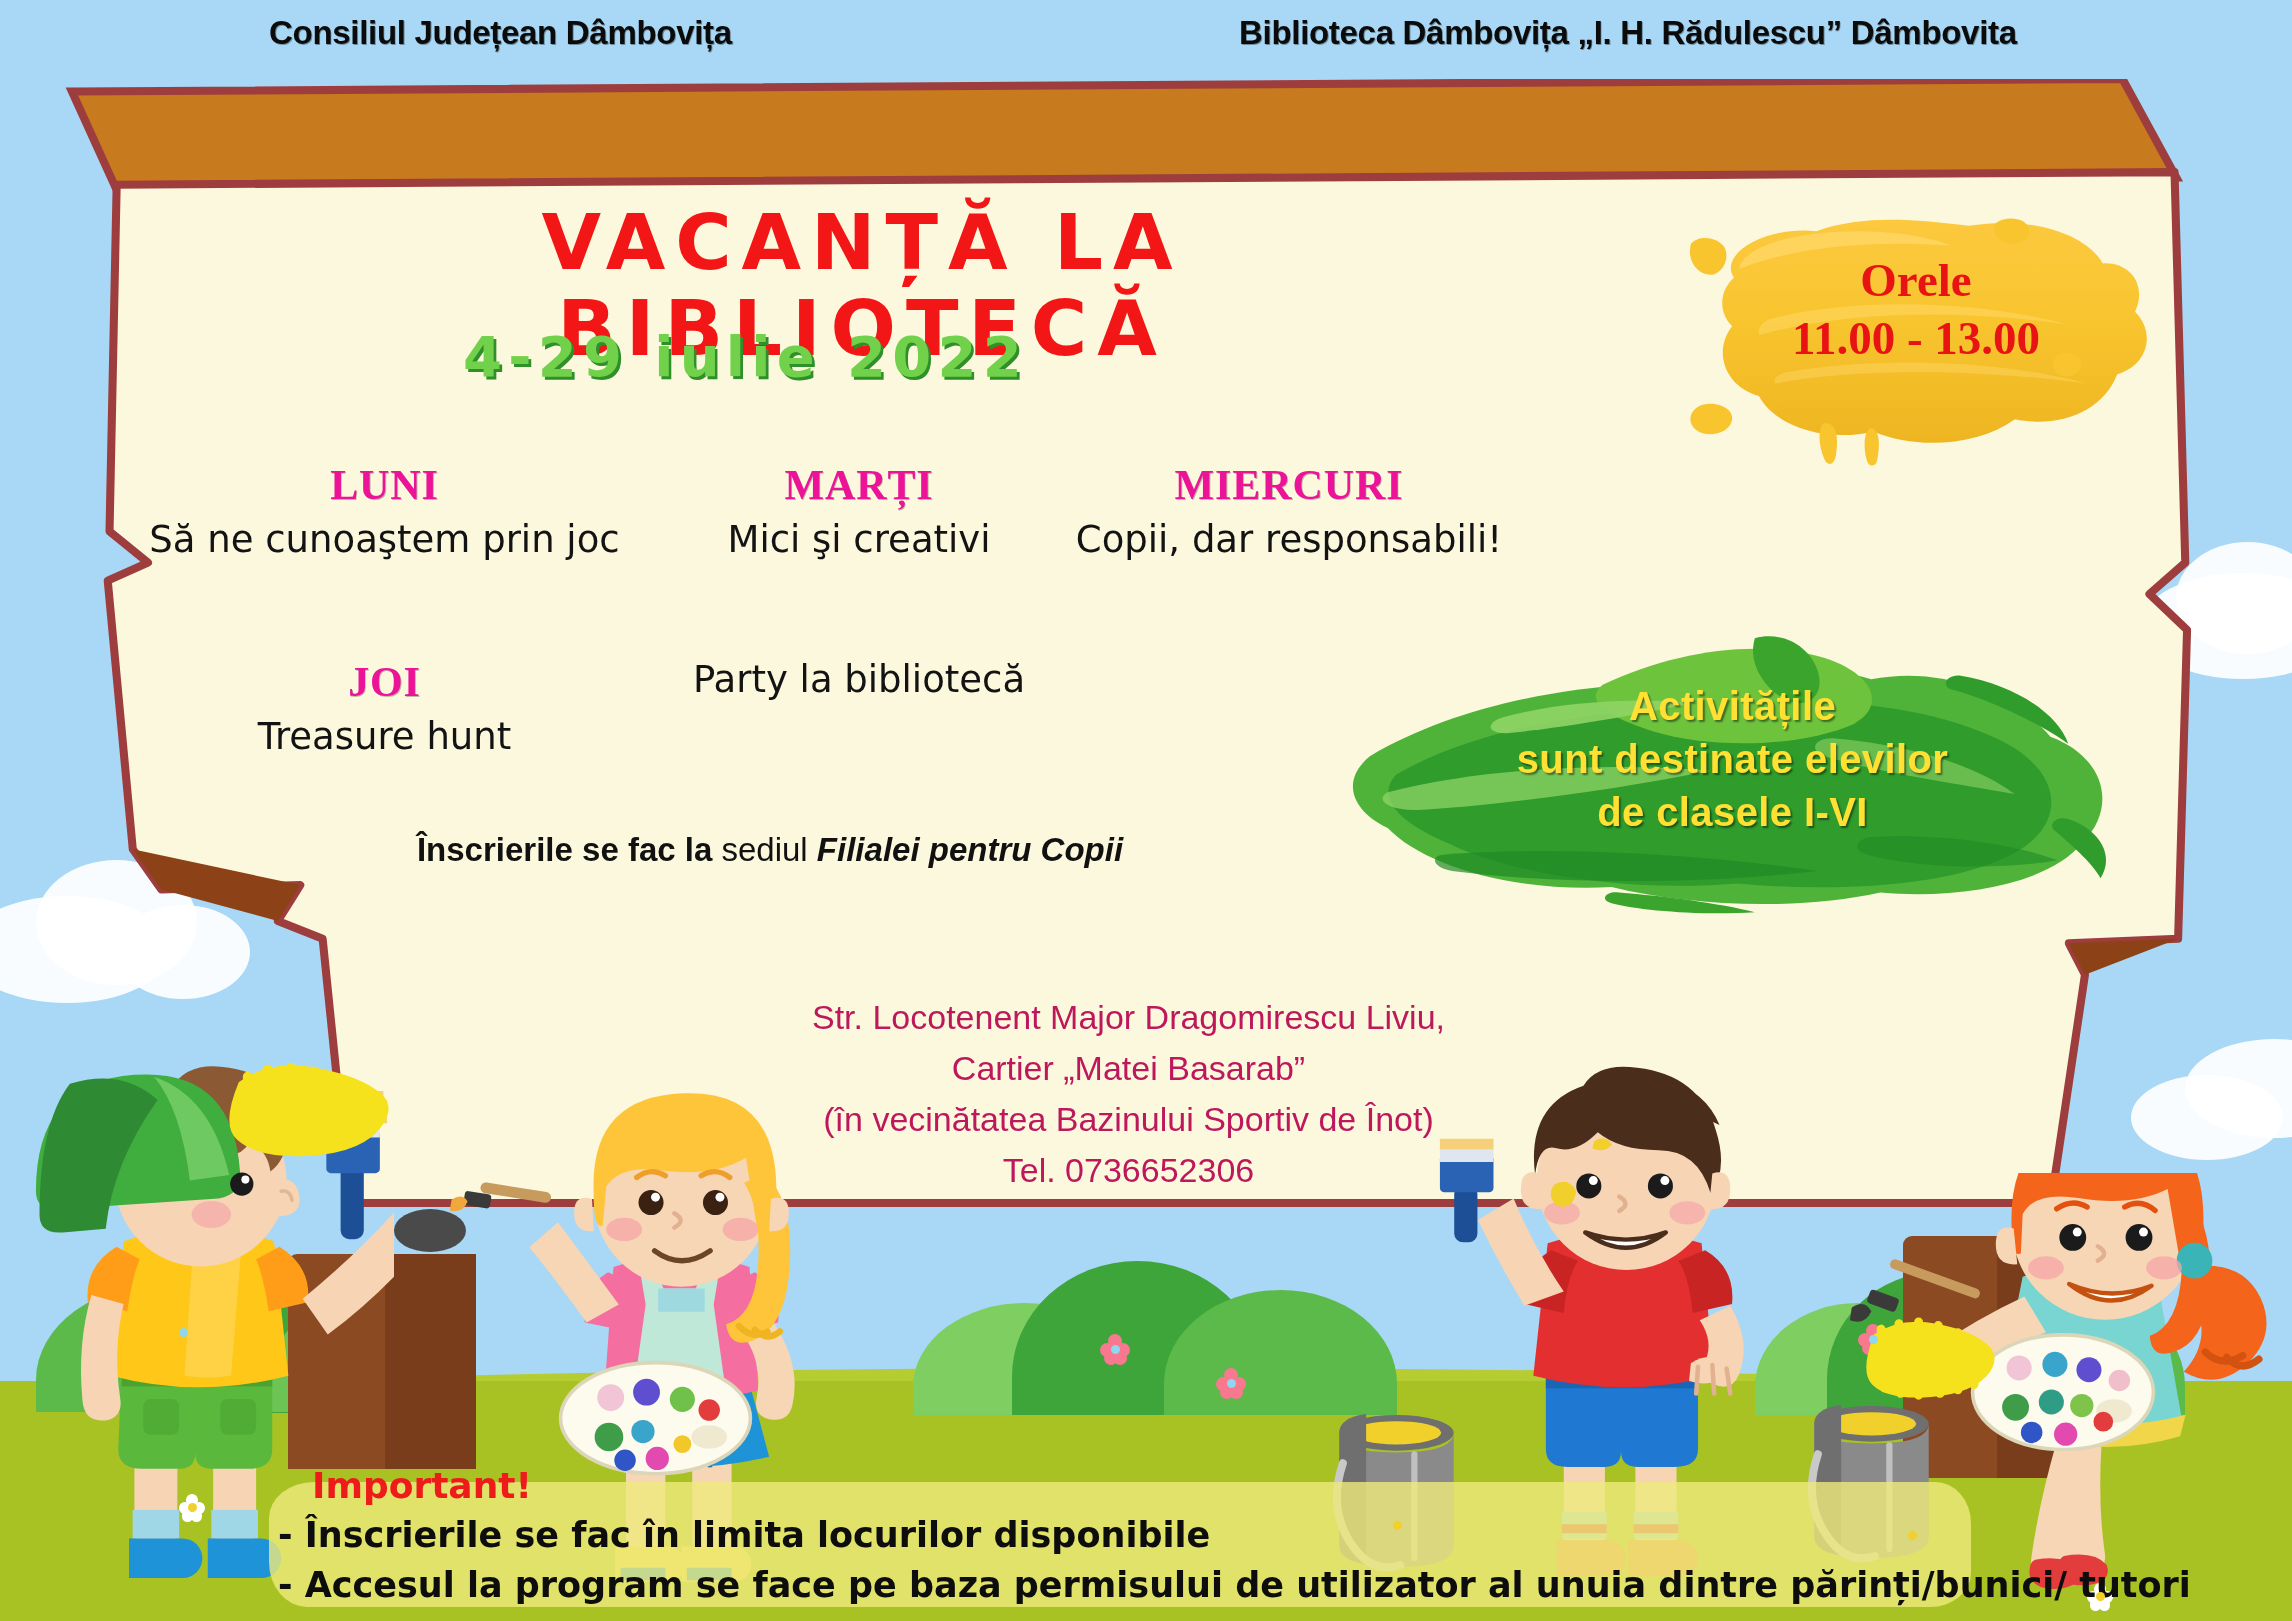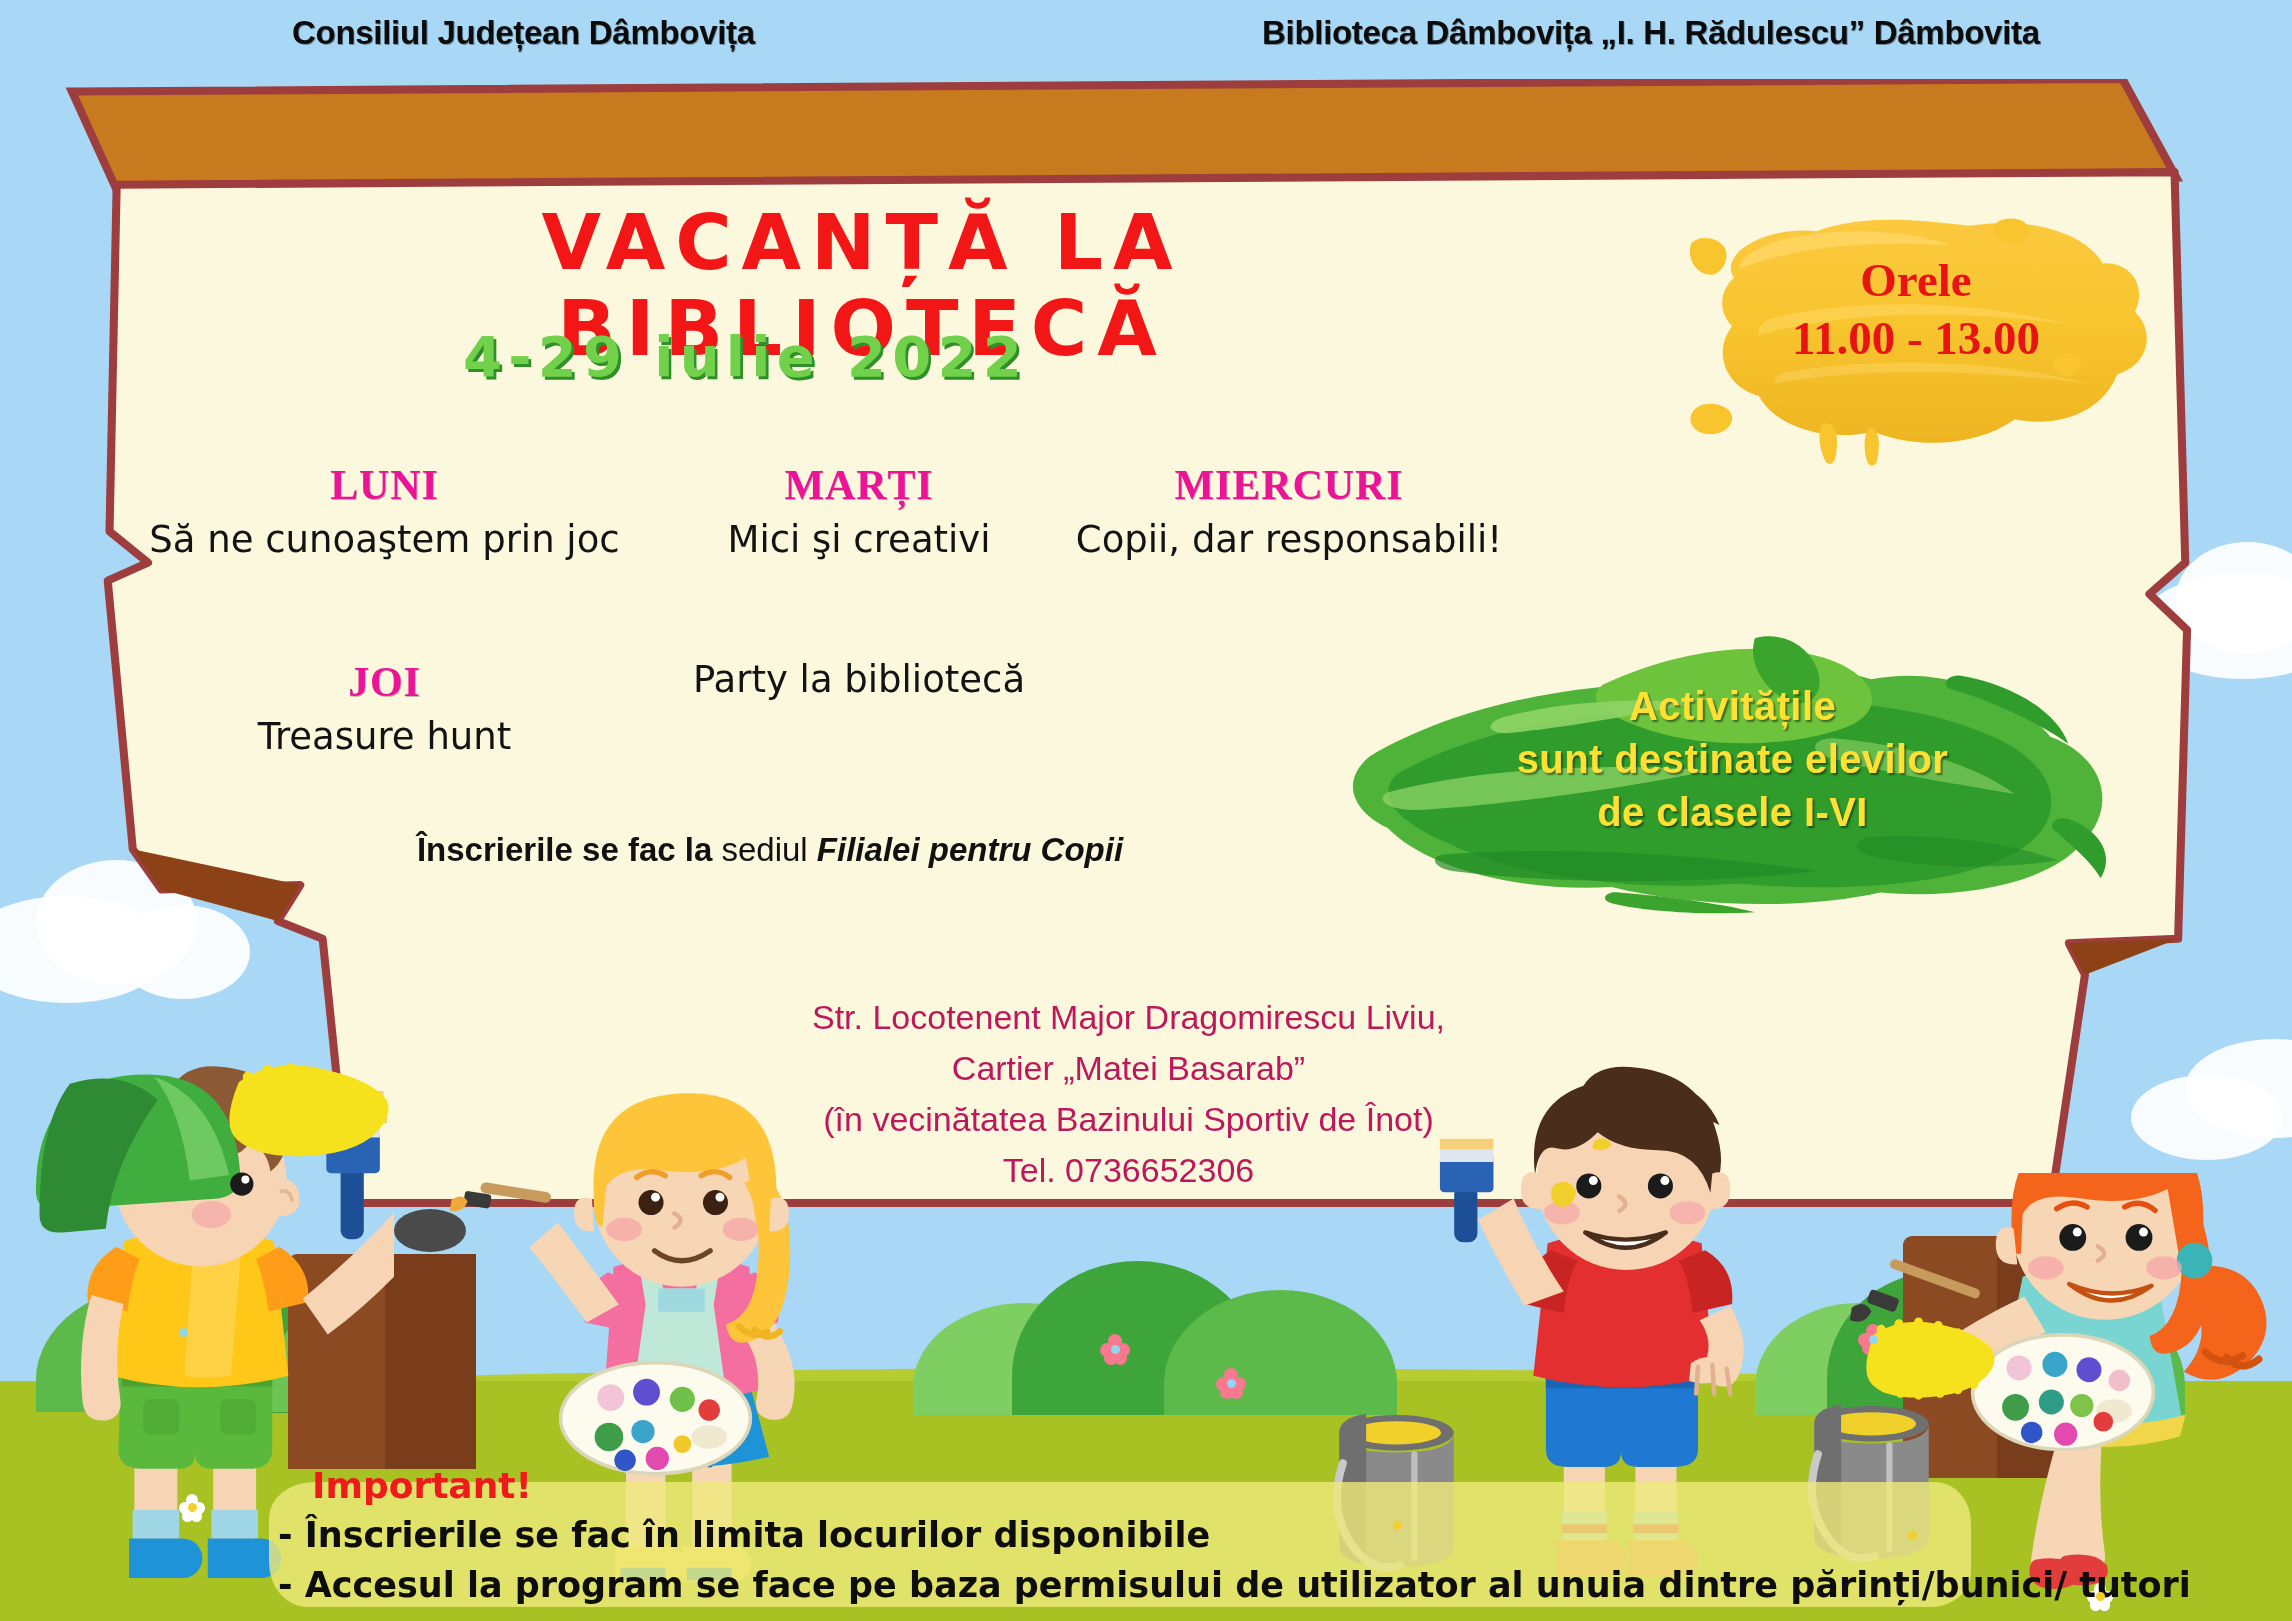--- a/index.html
+++ b/index.html
@@ -26,21 +26,21 @@
 
   
   .board-wrap{position:absolute;left:54px;top:79px;width:2185px;height:1133px;}
   .board-wrap svg{display:block;width:100%;height:100%;}
 
   
   .content{position:absolute;left:0;top:0;width:2293px;height:1621px;}
 
   .hdr{position:absolute;top:14.3px;font-weight:bold;font-size:33px;color:#0b0b0b;
        font-family:"Liberation Sans", sans-serif;letter-spacing:-0.3px;
-       text-shadow:0.9px 0.9px 0 rgba(0,0,0,.35);margin-left:23px;}
+       text-shadow:0.9px 0.9px 0 rgba(0,0,0,.35);}
   .hdr-left{left:269px;}
   .hdr-right{left:1239px;}
 
   .title{
     position:absolute;left:253px;top:190px;width:1218px;text-align:center;
     font-size:77px;font-weight:bold;color:#f21616;letter-spacing:9.9px;
     font-family:"DejaVu Sans", sans-serif;line-height:1.12;margin-top:10px;
   }
   .title-hl{position:absolute;left:253px;top:179px;width:1218px;height:112px;z-index:-1;}
   .title-hl span{position:absolute;background:#f7f06f;border-radius:50%;}

